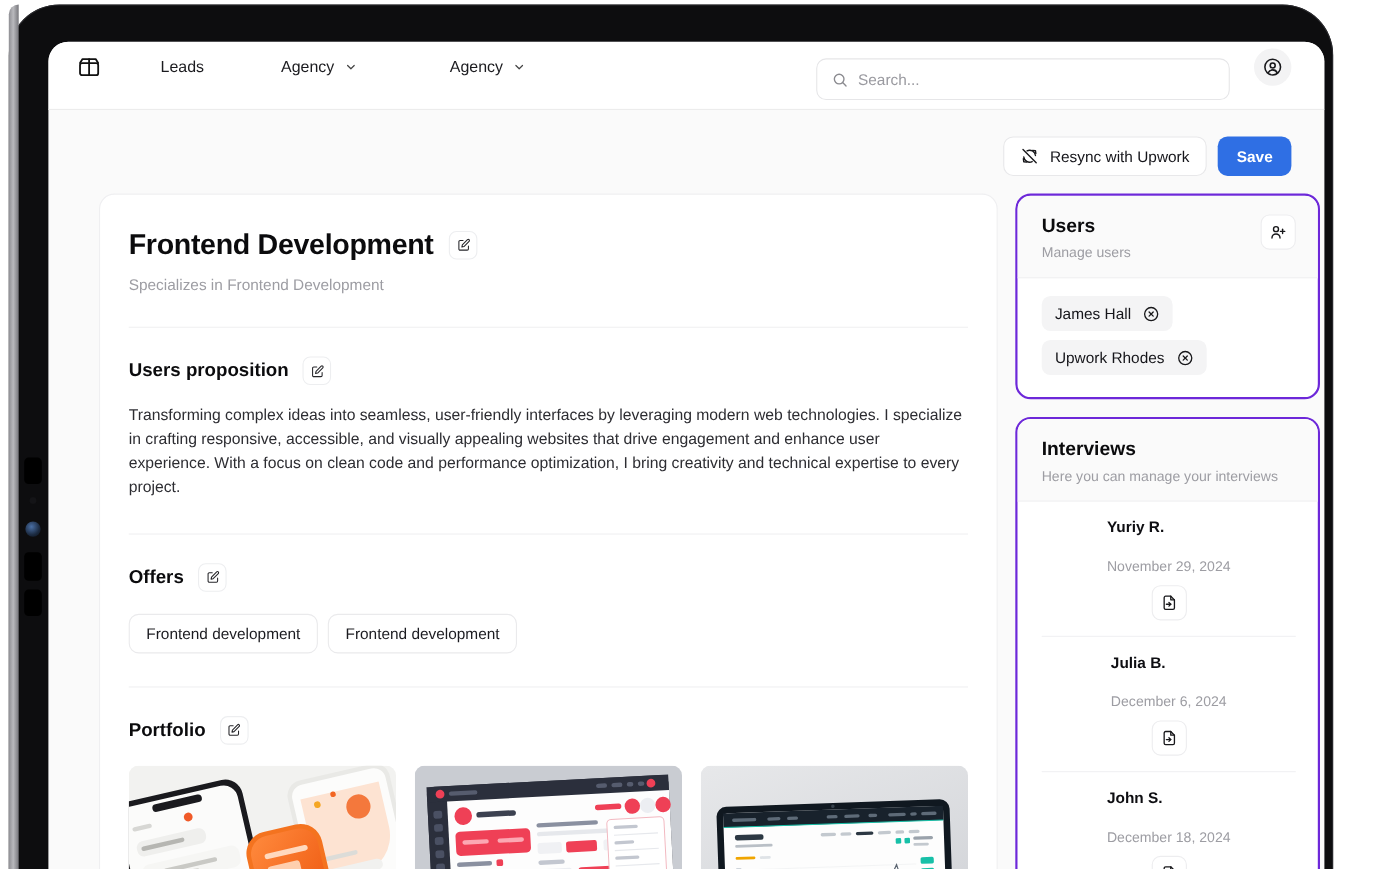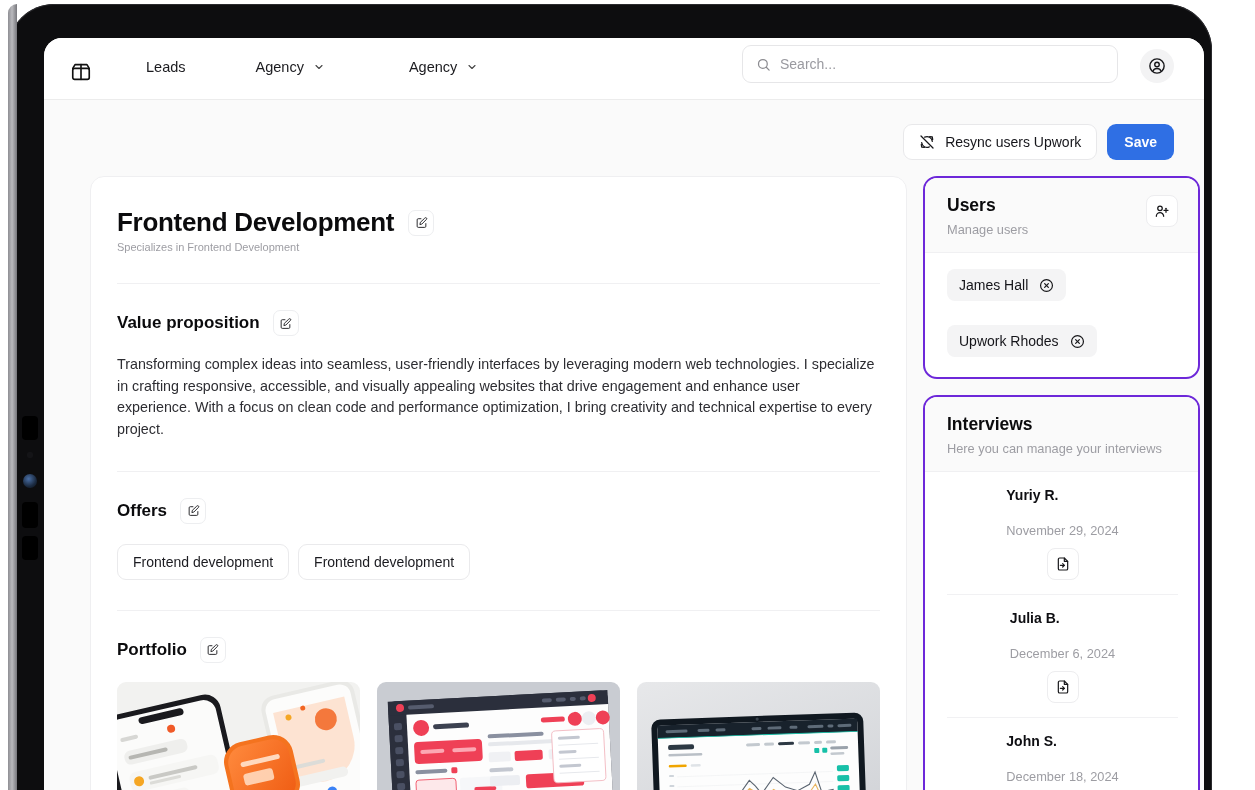--- a/index.html
+++ b/index.html
@@ -38,21 +38,21 @@
     width: 1160px; height: 756px;
     background: #fafafa;
     border-radius: 18px 18px 0 0;
     overflow: hidden;
   }
 
   
   #topnav {
     height: 62px; background: #fff;
     border-bottom: 1px solid #ececec;
-    display: flex; align-items: flex-end;
+    display: flex; align-items: center;
     padding: 0 30px 16px 26px;
   }
   #brand-logo { width: 22px; height: 22px; color: #111; flex: none; }
   .nav-links { display: flex; align-items: center; margin-left: 38px; gap: 0; }
   .nav-item {
     display: flex; align-items: center; gap: 9px;
     font-size: 14.5px; color: #1b1b1f; font-weight: 500;
     padding: 8px 16px; border-radius: 7px; cursor: pointer;
     white-space: nowrap;
   }
@@ -98,21 +98,21 @@
   #columns { display: flex; gap: 16px; margin-top: 16px; align-items: flex-start; }
 
   
   #main-card {
     flex: 1; background: #fff; border: 1px solid #efeff1;
     border-radius: 14px; padding: 30px 26px 0 26px;
     min-height: 600px;
   }
   .title-row { display: flex; align-items: center; gap: 14px; }
   #profile-title { font-size: 26px; font-weight: 700; color: #0b0b0d; letter-spacing: -0.3px; }
-  #profile-subtitle { margin-top: 3px; font-size: 11px; color: #9d9da3; }
+  #profile-subtitle { margin-top: 13px; font-size: 14px; color: #9d9da3; }
   .edit-btn {
     width: 26px; height: 26px; border: 1px solid #edeef0; border-radius: 7px;
     background: #fff; display: flex; align-items: center; justify-content: center;
     cursor: pointer; flex: none;
   }
   .edit-btn svg { width: 13px; height: 13px; color: #27272b; }
   .divider { height: 1px; background: #f0f0f2; margin: 30px 0 0 0; }
   .section { padding-top: 26px; }
   .section-head { display: flex; align-items: center; gap: 13px; }
   .section-title { font-size: 17px; font-weight: 700; color: #0b0b0d; }
@@ -140,21 +140,21 @@
   }
   .panel-head-text { flex: 1; }
   .panel-title { font-size: 17.5px; font-weight: 700; color: #0b0b0d; }
   .panel-sub { margin-top: 6px; font-size: 12.8px; color: #9d9da3; }
   .icon-btn-sq {
     width: 32px; height: 32px; border: 1px solid #ededef; border-radius: 8px;
     background: #fff; display: flex; align-items: center; justify-content: center;
     cursor: pointer; flex: none;
   }
   .icon-btn-sq svg { width: 16px; height: 16px; color: #18181b; }
-  #users-list { padding: 16px 22px 20px 22px; display: flex; flex-direction: column; align-items: flex-start; gap: 24px; text-align: right; }
+  #users-list { padding: 16px 22px 20px 22px; display: flex; flex-direction: column; align-items: flex-start; gap: 8px; text-align: right; }
   .user-chip {
     display: inline-flex; align-items: center; gap: 11px;
     background: #f4f4f5; border-radius: 8px; padding: 8px 12px;
     font-size: 14px; font-weight: 500; color: #15151a; cursor: pointer;
   }
   .user-chip svg { width: 15px; height: 15px; color: #18181b; flex: none; }
   #interviews-list { padding: 0 20px 6px 22px; }
   .interview-row {
     display: flex; align-items: center; gap: 10px;
     padding: 15px 0 14px 0; border-bottom: 1px solid #f1f1f3; flex-direction: column;
@@ -223,21 +223,21 @@
 
       <div id="action-bar">
         <button id="resync-btn">
           <svg viewBox="0 0 24 24" fill="none" stroke="currentColor" stroke-width="1.9" stroke-linecap="round" stroke-linejoin="round">
             <path d="M20 11A8 8 0 0 0 8.5 4.7"></path>
               <path d="M4 13a8 8 0 0 0 11.5 6.3"></path>
             <polyline points="16 4 20 4.5 20.5 8.5"></polyline>
               <polyline points="8 20 4 19.5 3.5 15.5"></polyline>
             <line x1="3" y1="3" x2="21" y2="21"></line>
           </svg>
-          <span>Resync users Upwork</span>
+          <span>Resync with Upwork</span>
         </button>
         <button id="save-btn" style="background: rgb(47, 111, 228);">Save</button>
       </div>
 
       <div id="columns">
 
         <div id="main-card">
           <div class="title-row">
             <div id="profile-title">Frontend Development</div>
             <div class="edit-btn">
@@ -246,21 +246,21 @@
                   <path d="M18.4 3.6a1.9 1.9 0 0 1 2.7 2.7L12.5 15l-3.5.8.8-3.5z"></path>
                 </svg>
             </div>
           </div>
           <div id="profile-subtitle">Specializes in Frontend Development</div>
 
           <div class="divider"></div>
 
           <div class="section">
             <div class="section-head">
-              <div class="section-title">Value proposition</div>
+              <div class="section-title">Users proposition</div>
               <div class="edit-btn">
                 <svg viewBox="0 0 24 24" fill="none" stroke="currentColor" stroke-width="1.8" stroke-linecap="round" stroke-linejoin="round">
                     <path d="M20 14v5a2 2 0 0 1-2 2H6a2 2 0 0 1-2-2V7a2 2 0 0 1 2-2h5"></path>
                     <path d="M18.4 3.6a1.9 1.9 0 0 1 2.7 2.7L12.5 15l-3.5.8.8-3.5z"></path>
                   </svg>
               </div>
             </div>
             <p id="value-prop-text">Transforming complex ideas into seamless, user-friendly interfaces by leveraging modern web technologies. I specialize in crafting responsive, accessible, and visually appealing websites that drive engagement and enhance user experience. With a focus on clean code and performance optimization, I bring creativity and technical expertise to every project.</p>
           </div>
 

